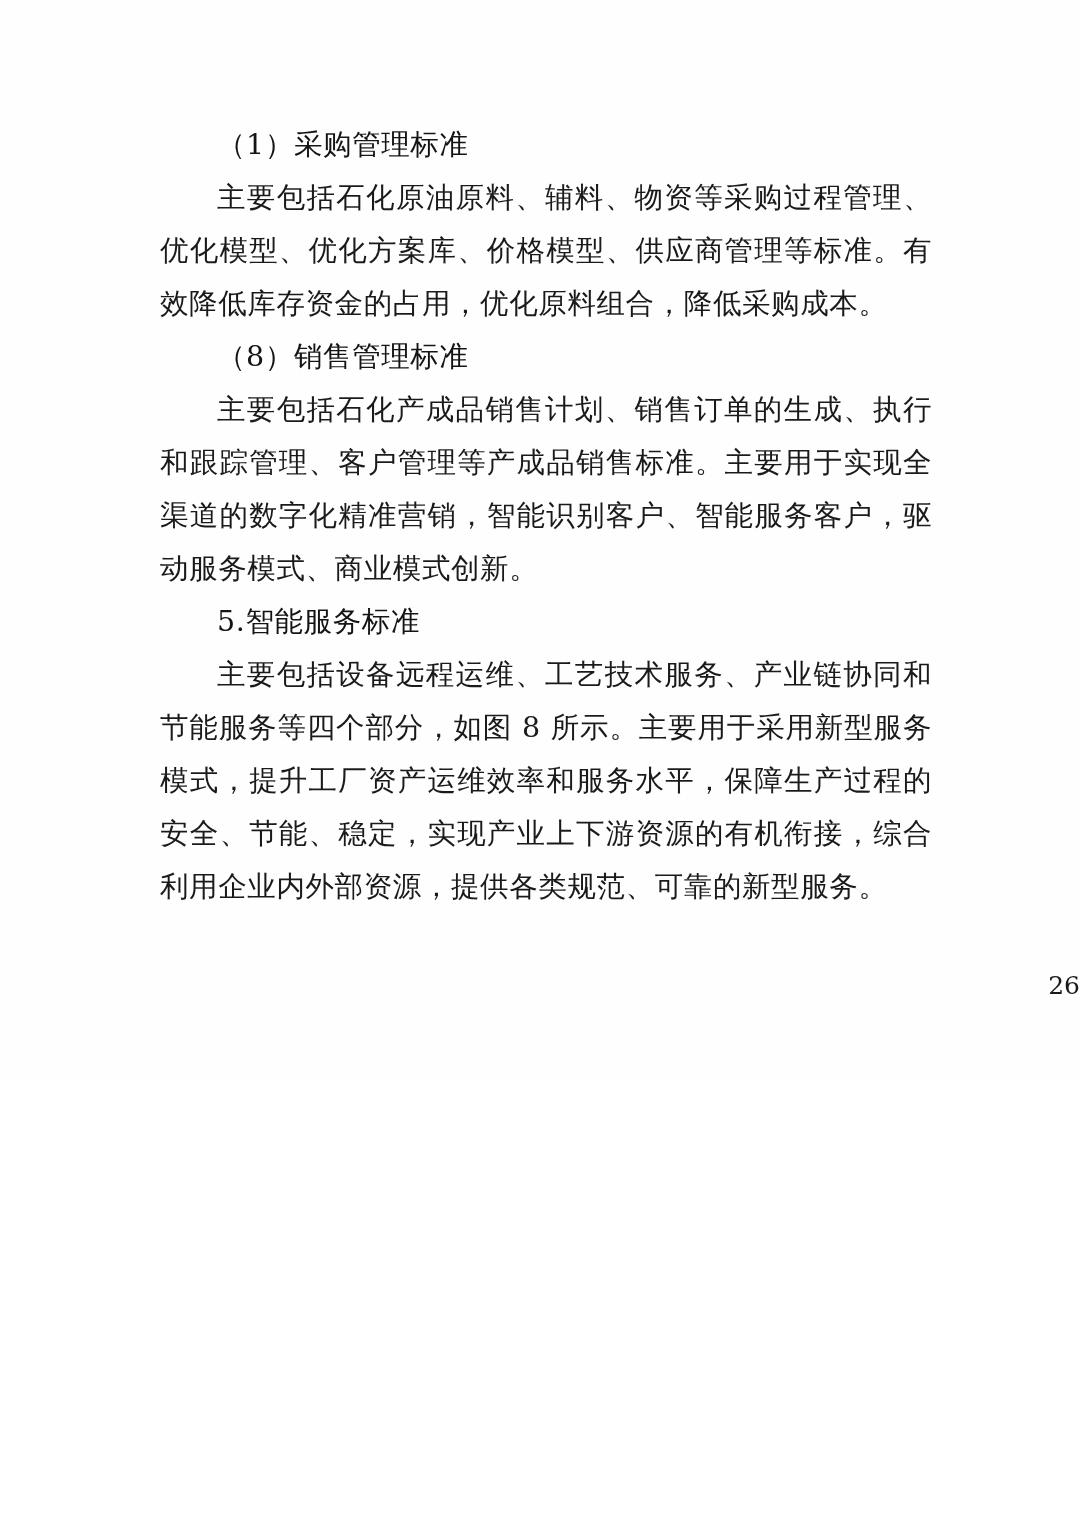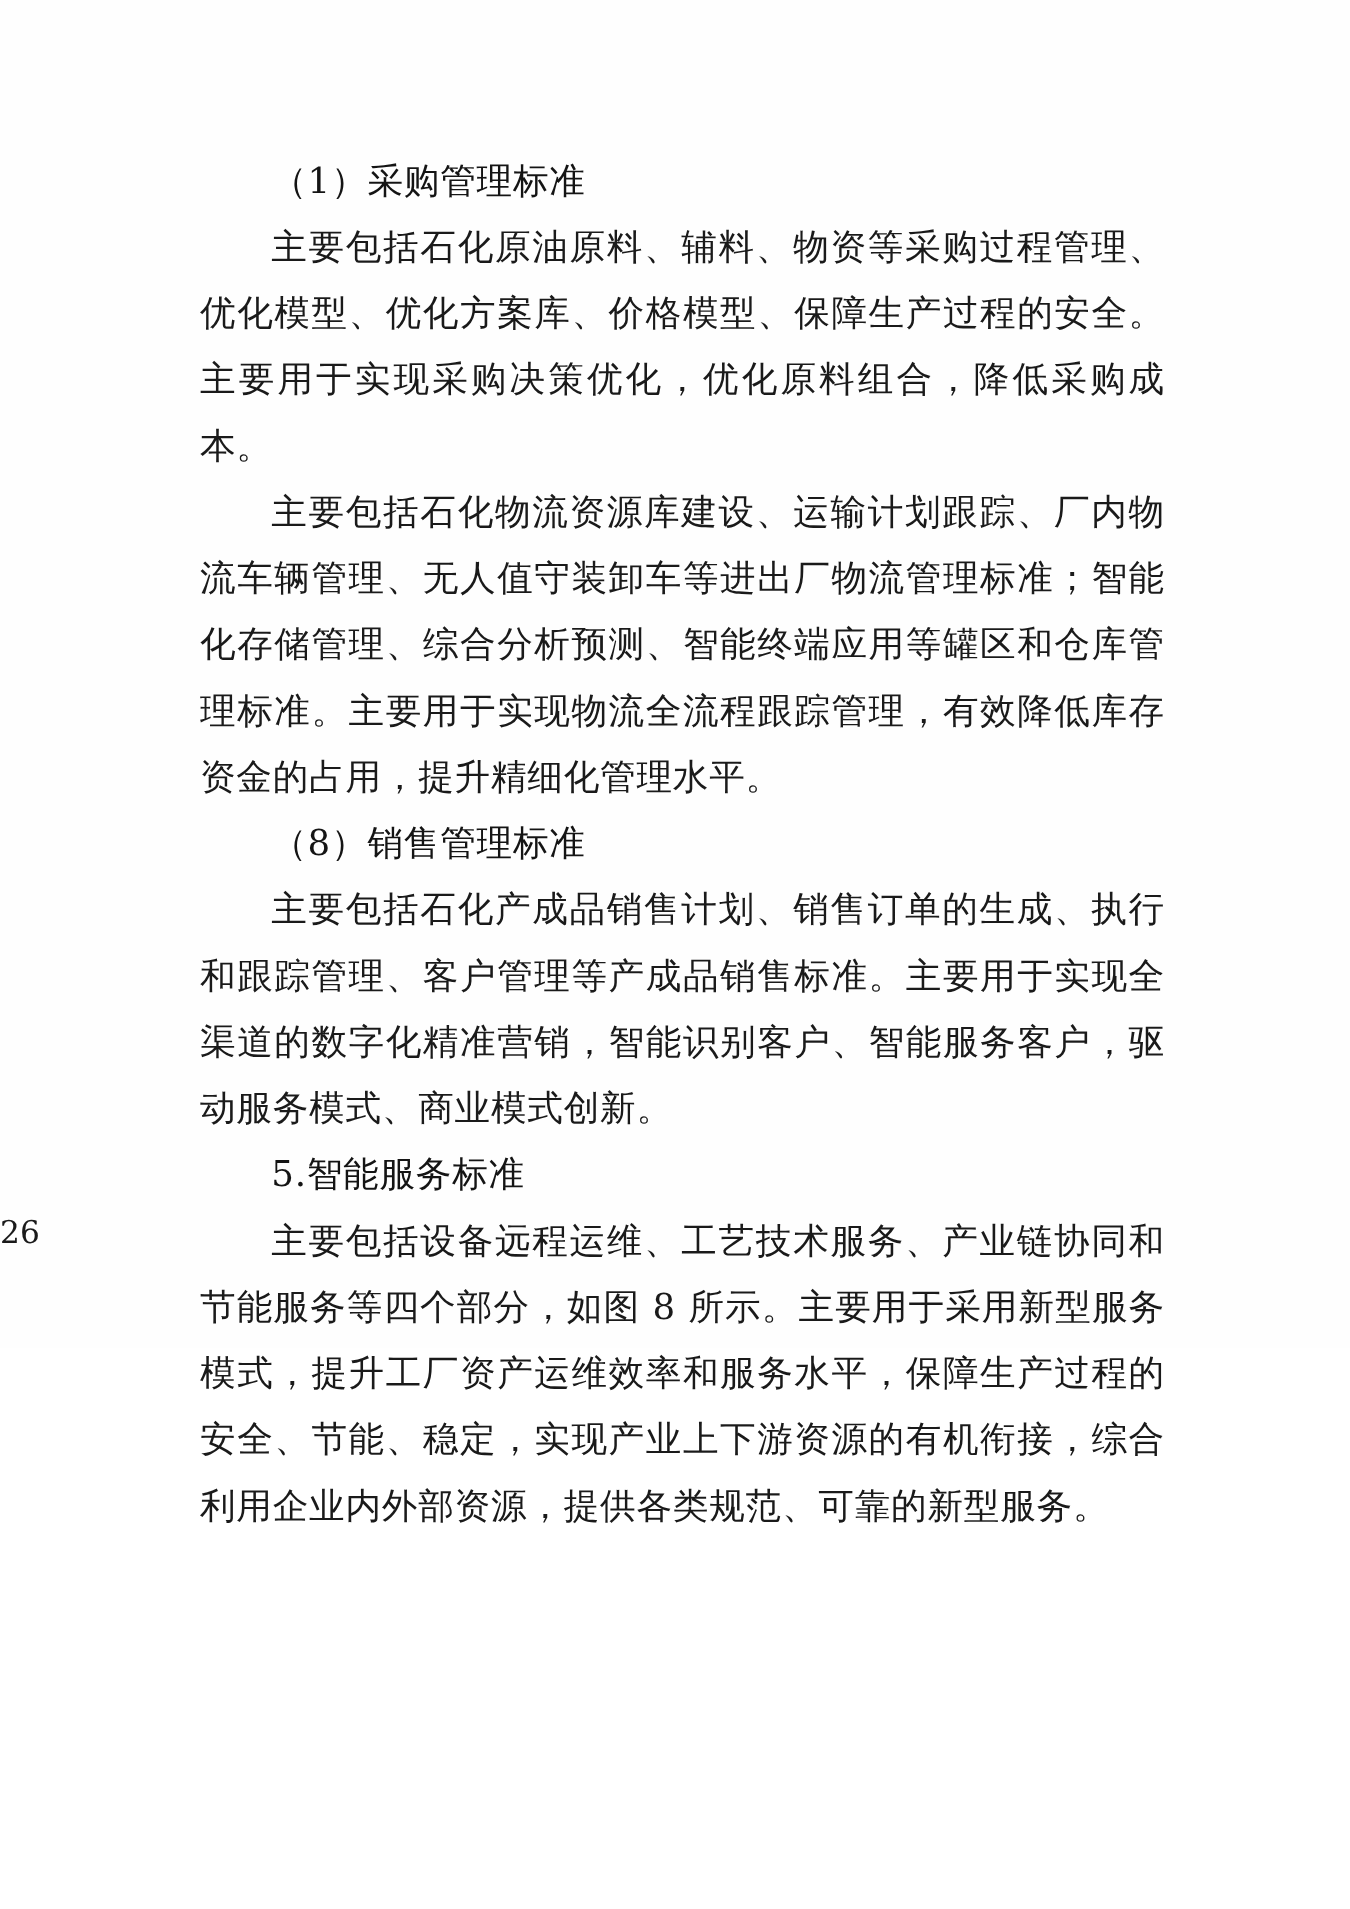--- a/index.html
+++ b/index.html
@@ -45,39 +45,38 @@
     letter-spacing: 0.6px;
     margin: 0;
     text-indent: 2em;
     color: #141414;
   }
   .page-number {
     position: absolute;
     bottom: 78px;
     left: 0;
     width: 1080px;
-    text-align: left;
+    text-align: right;
     font-size: 25px;
     color: #1a1a1a;
     font-family: "DejaVu Serif", "Liberation Serif", serif;
   }
 </style>
 </head>
 <body>
 
 <div class="page">
 
   <div class="content">
 
     <div class="heading">（1）采购管理标准</div>
 
-    <div class="para">主要包括石化原油原料、辅料、物资等采购过程管理、优化模型、优化方案库、价格模型、保障生产过程的安全。主要用于实现采购决策优化，优化原料组合，降低采购成本。</div>
+    <div class="para">主要包括石化原油原料、辅料、物资等采购过程管理、优化模型、优化方案库、价格模型、供应商管理等标准。有效降低库存资金的占用，优化原料组合，降低采购成本。</div>
 
 
-    <div class="para">主要包括石化物流资源库建设、运输计划跟踪、厂内物流车辆管理、无人值守装卸车等进出厂物流管理标准；智能化存储管理、综合分析预测、智能终端应用等罐区和仓库管理标准。主要用于实现物流全流程跟踪管理，有效降低库存资金的占用，提升精细化管理水平。</div>
 
     <div class="heading">（8）销售管理标准</div>
 
     <div class="para">主要包括石化产成品销售计划、销售订单的生成、执行和跟踪管理、客户管理等产成品销售标准。主要用于实现全渠道的数字化精准营销，智能识别客户、智能服务客户，驱动服务模式、商业模式创新。</div>
 
     <div class="heading">5.智能服务标准</div>
 
     <div class="para">主要包括设备远程运维、工艺技术服务、产业链协同和节能服务等四个部分，如图 8 所示。主要用于采用新型服务模式，提升工厂资产运维效率和服务水平，保障生产过程的安全、节能、稳定，实现产业上下游资源的有机衔接，综合利用企业内外部资源，提供各类规范、可靠的新型服务。</div>
 
   </div>

